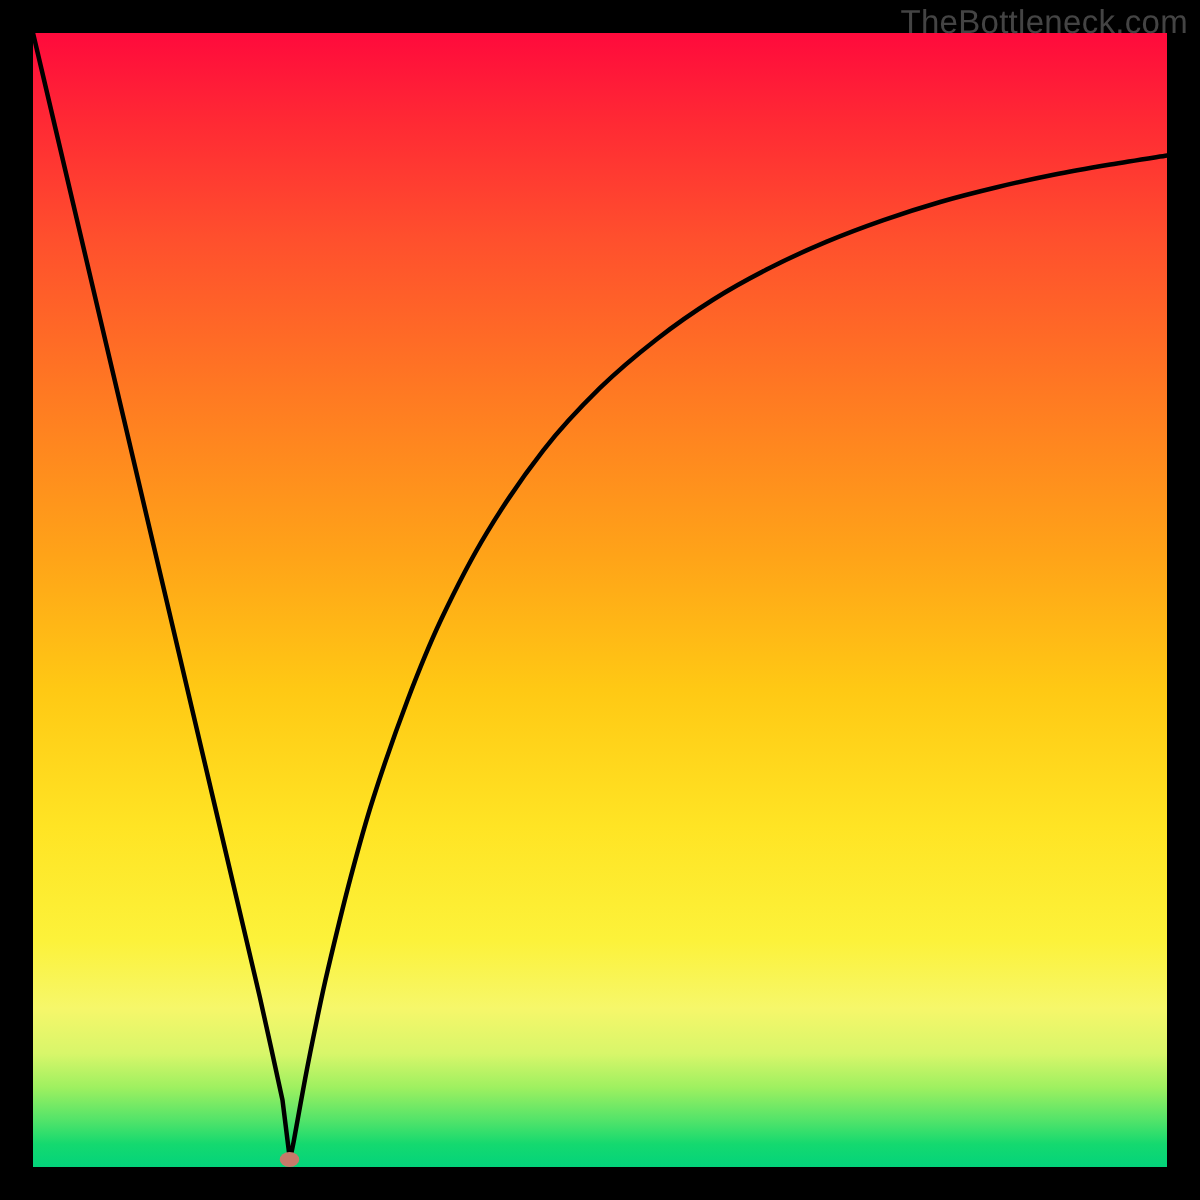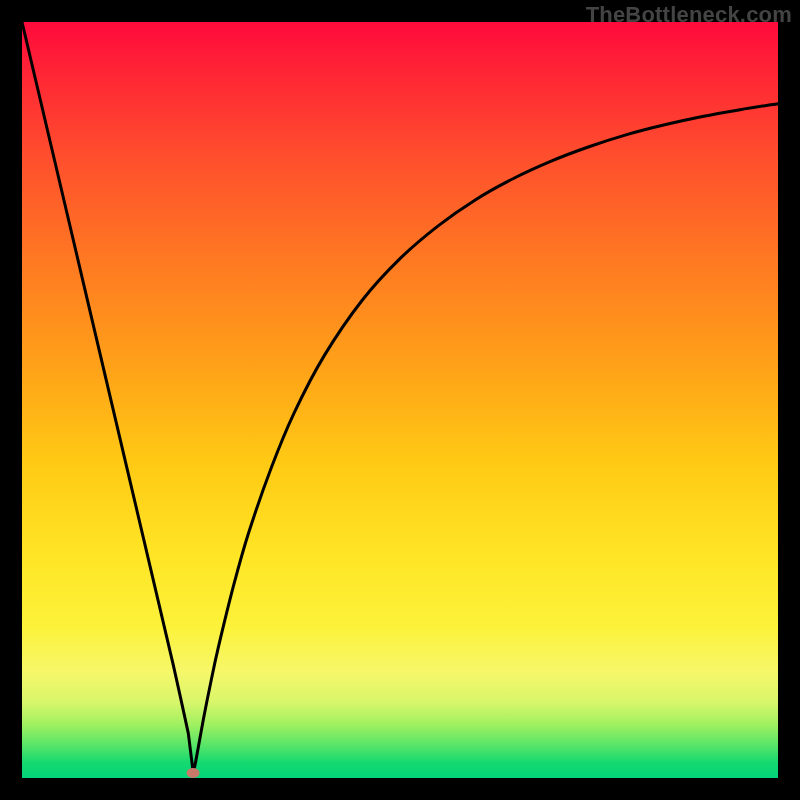--- a/index.html
+++ b/index.html
@@ -43,21 +43,21 @@
       #14d96f 98%,
       #03d37b 100%
     );
   }
   .watermark {
     position: absolute;
     top: 2px;
     right: 8px;
     color: #444;
     font-size: 22px;
-    font-weight: 700;
+    font-weight: 400;
     letter-spacing: 0.2px;
     user-select: none;
   }
   svg.curve {
     position: absolute;
     top: 0;
     left: 0;
     width: 756px;
     height: 756px;
     overflow: visible;

